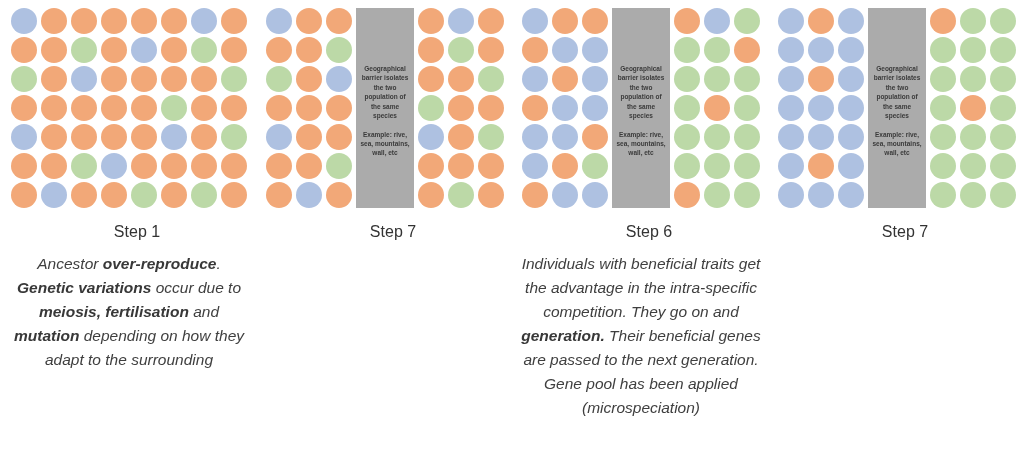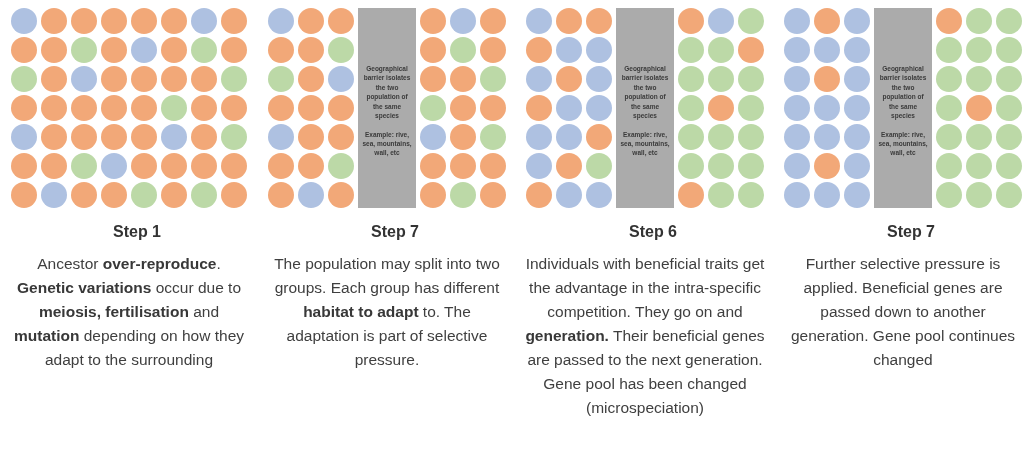--- a/index.html
+++ b/index.html
@@ -50,31 +50,32 @@
     font-size: 6.5px;
     line-height: 1.45;
     color: #3a3a3a;
     font-weight: 600;
   }
   .barrier p {
     margin: 0 0 9px 0;
   }
   .title {
     font-size: 16px;
-    font-weight: 700;
+    font-weight: 400;
     color: #333333;
     margin: 15px 0 0 16px;
   }
   .desc {
     font-size: 15.5px;
     line-height: 1.55;
     color: #3f3f3f;
     text-align: center;
     margin: 11px 0 0 0;
     max-width: 242px;
+    font-style: italic;
   }
   .desc strong { font-weight: 700; color: #383838; }
 </style>
 </head>
 <body>
 
 <div class="container">
 
   <section class="panel">
     <div class="grid">
@@ -188,21 +189,20 @@
           <span class="dot" style="background: rgb(188, 217, 167);"></span>
           <span class="dot" style="background: rgb(242, 168, 120);"></span>
           <span class="dot" style="background: rgb(242, 168, 120);"></span>
           <span class="dot" style="background: rgb(242, 168, 120);"></span>
           <span class="dot" style="background: rgb(242, 168, 120);"></span>
           <span class="dot" style="background: rgb(188, 217, 167);"></span>
           <span class="dot" style="background: rgb(242, 168, 120);"></span>
         </div>
       </div>
     <h3 class="title">Step 7</h3>
-    <p class="desc"><span>The population may split into two groups. Each group has different </span><strong>habitat to adapt</strong><span> to. The adaptation is part of selective pressure.</span></p>
   </section>
 
   <section class="panel">
     <div class="grid">
         <div class="group" style="grid-template-columns: repeat(3, 26px);">
           <span class="dot" style="background: rgb(174, 193, 225);"></span>
           <span class="dot" style="background: rgb(242, 168, 120);"></span>
           <span class="dot" style="background: rgb(242, 168, 120);"></span>
           <span class="dot" style="background: rgb(242, 168, 120);"></span>
           <span class="dot" style="background: rgb(174, 193, 225);"></span>
@@ -245,21 +245,21 @@
           <span class="dot" style="background: rgb(188, 217, 167);"></span>
           <span class="dot" style="background: rgb(188, 217, 167);"></span>
           <span class="dot" style="background: rgb(188, 217, 167);"></span>
           <span class="dot" style="background: rgb(188, 217, 167);"></span>
           <span class="dot" style="background: rgb(242, 168, 120);"></span>
           <span class="dot" style="background: rgb(188, 217, 167);"></span>
           <span class="dot" style="background: rgb(188, 217, 167);"></span>
         </div>
       </div>
     <h3 class="title">Step 6</h3>
-    <p class="desc"><span>Individuals with beneficial traits get the advantage in the intra-specific competition. They go on and </span><strong>generation.</strong><span> Their beneficial genes are passed to the next generation. Gene pool has been changed (microspeciation)</span></p>
+    <p class="desc"><span>Individuals with beneficial traits get the advantage in the intra-specific competition. They go on and </span><strong>generation.</strong><span> Their beneficial genes are passed to the next generation. Gene pool has been applied (microspeciation)</span></p>
   </section>
 
   <section class="panel">
     <div class="grid">
         <div class="group" style="grid-template-columns: repeat(3, 26px);">
           <span class="dot" style="background: rgb(174, 193, 225);"></span>
           <span class="dot" style="background: rgb(242, 168, 120);"></span>
           <span class="dot" style="background: rgb(174, 193, 225);"></span>
           <span class="dot" style="background: rgb(174, 193, 225);"></span>
           <span class="dot" style="background: rgb(174, 193, 225);"></span>
@@ -302,16 +302,15 @@
           <span class="dot" style="background: rgb(188, 217, 167);"></span>
           <span class="dot" style="background: rgb(188, 217, 167);"></span>
           <span class="dot" style="background: rgb(188, 217, 167);"></span>
           <span class="dot" style="background: rgb(188, 217, 167);"></span>
           <span class="dot" style="background: rgb(188, 217, 167);"></span>
           <span class="dot" style="background: rgb(188, 217, 167);"></span>
           <span class="dot" style="background: rgb(188, 217, 167);"></span>
         </div>
       </div>
     <h3 class="title">Step 7</h3>
-    <p class="desc"><span>Further selective pressure is applied. Beneficial genes are passed down to another generation. Gene pool continues changed</span></p>
   </section>
 
 </div>
 
 </body></html>

